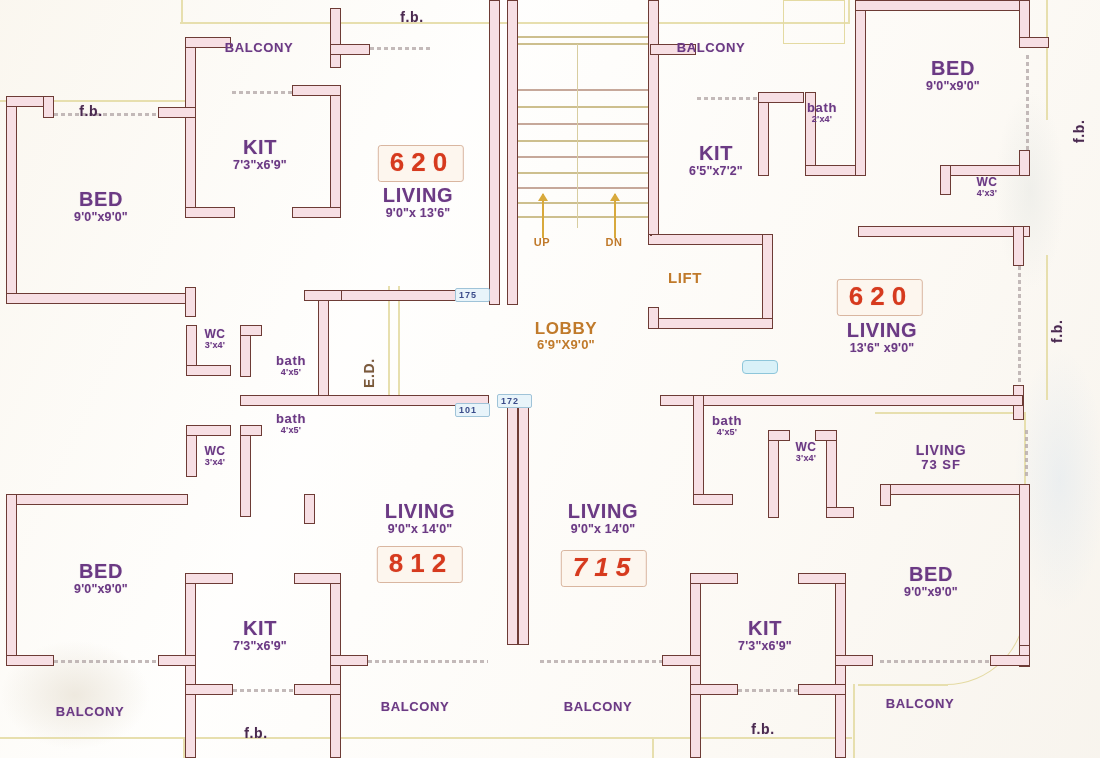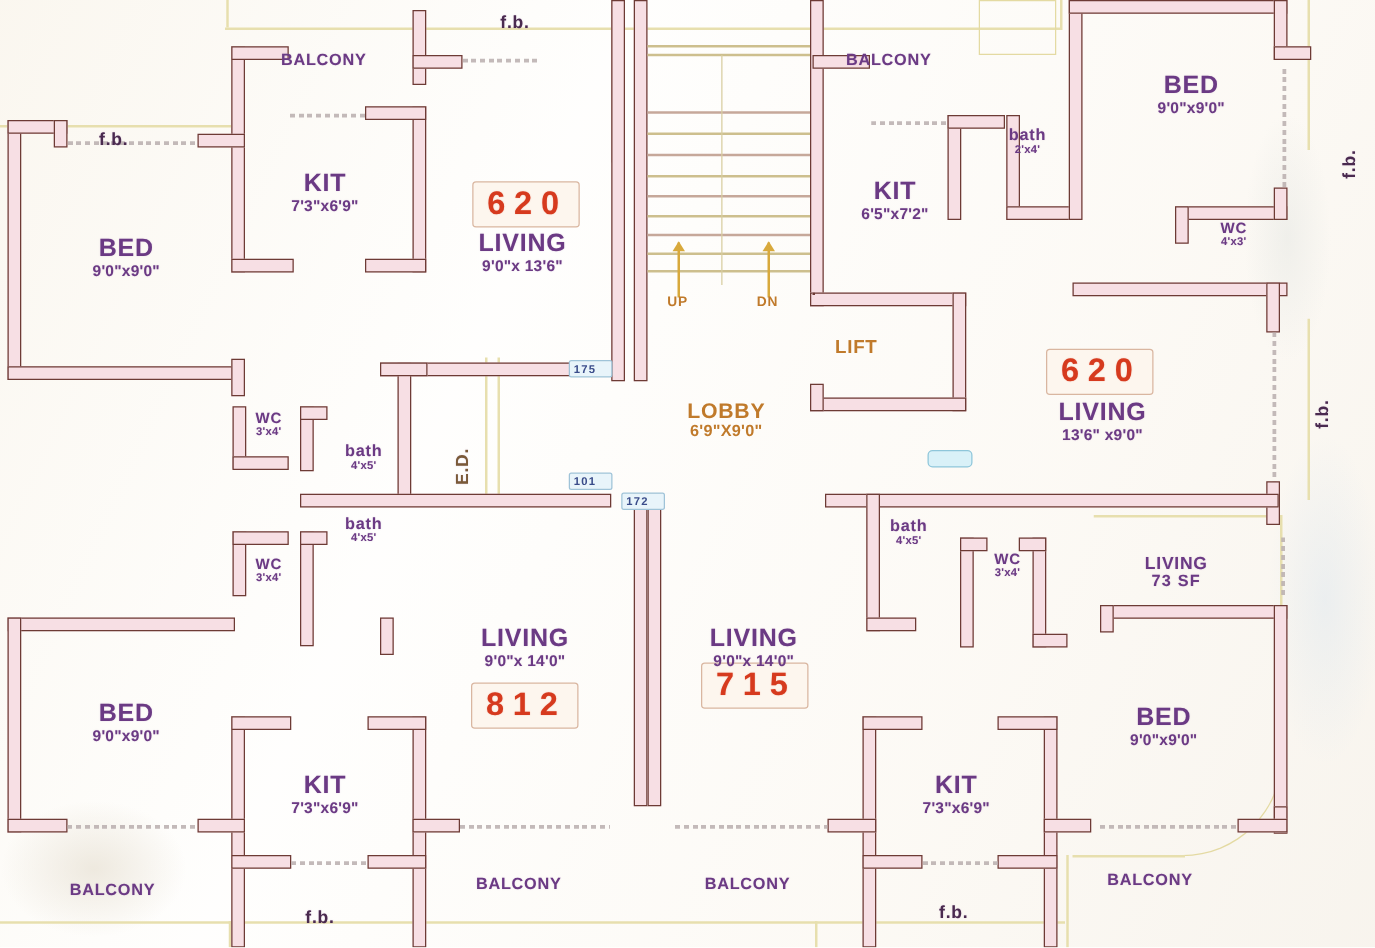--- a/index.html
+++ b/index.html
@@ -231,34 +231,34 @@
 
   <div class="w" style="left:648px;top:234px;width:125px;height:11px;"></div>
   <div class="w" style="left:762px;top:234px;width:11px;height:95px;"></div>
   <div class="w" style="left:648px;top:318px;width:125px;height:11px;"></div>
   <div class="w" style="left:648px;top:307px;width:11px;height:22px;"></div>
 
   <div class="lbl ochre" style="left:668px;top:270px;font-size:15px;">
     <span class="nm">LIFT</span>
   </div>
 
-  <div class="lbl ochre c" style="left:581px;top:320px;font-size:17px;">
+  <div class="lbl ochre c" style="left:566px;top:320px;font-size:17px;">
     <span class="nm">LOBBY</span>
     <span class="dim" style="font-size:13px;">6'9"X9'0"</span>
   </div>
 
   <div class="cyanbox" style="left:742px;top:360px;width:34px;height:12px;"></div>
 
   <div class="w" style="left:507px;top:395px;width:11px;height:250px;"></div>
   <div class="w" style="left:518px;top:395px;width:11px;height:250px;"></div>
 
   <div class="tag" style="left:455px;top:288px;">
     <span>175</span>
   </div>
-  <div class="tag" style="left:455px;top:378px;">
+  <div class="tag" style="left:455px;top:403px;">
     <span>101</span>
   </div>
   <div class="tag" style="left:497px;top:394px;">
     <span>172</span>
   </div>
 
   <div class="w" style="left:650px;top:44px;width:46px;height:11px;"></div>
   <div class="w" style="left:758px;top:92px;width:11px;height:84px;"></div>
   <div class="w" style="left:758px;top:92px;width:46px;height:11px;"></div>
   <div class="w" style="left:805px;top:92px;width:11px;height:84px;"></div>
@@ -332,21 +332,21 @@
   <div class="w" style="left:662px;top:655px;width:39px;height:11px;"></div>
   <div class="w" style="left:690px;top:684px;width:48px;height:11px;"></div>
 
   <div class="w" style="left:835px;top:573px;width:11px;height:185px;"></div>
   <div class="w" style="left:798px;top:573px;width:48px;height:11px;"></div>
   <div class="w" style="left:835px;top:655px;width:38px;height:11px;"></div>
   <div class="w" style="left:798px;top:684px;width:48px;height:11px;"></div>
   <div class="open" style="left:738px;top:689px;width:62px;"></div>
   <div class="open" style="left:540px;top:660px;width:122px;"></div>
 
-  <div class="area" style="left:604px;top:530px;">
+  <div class="area" style="left:604px;top:550px;font-style:italic;">
     <span>715</span>
   </div>
 
   <div class="lbl fb c" style="left:91px;top:104px;">
     <span>f.b.</span>
   </div>
   <div class="lbl fb c" style="left:412px;top:10px;">
     <span>f.b.</span>
   </div>
   <div class="lbl fb c" style="left:256px;top:726px;">

